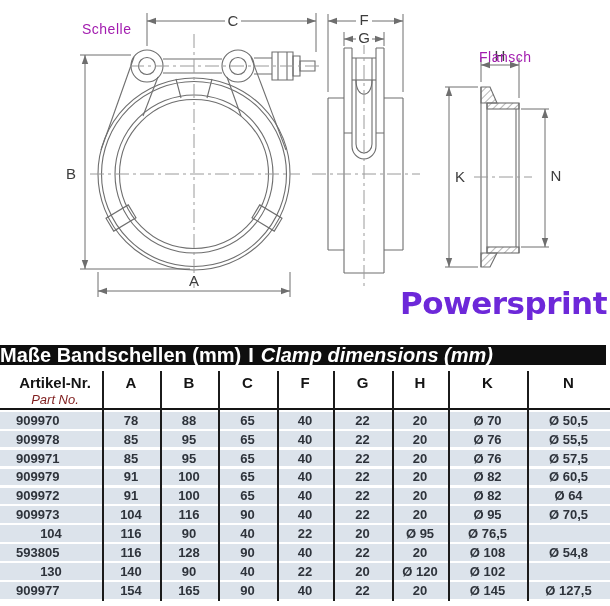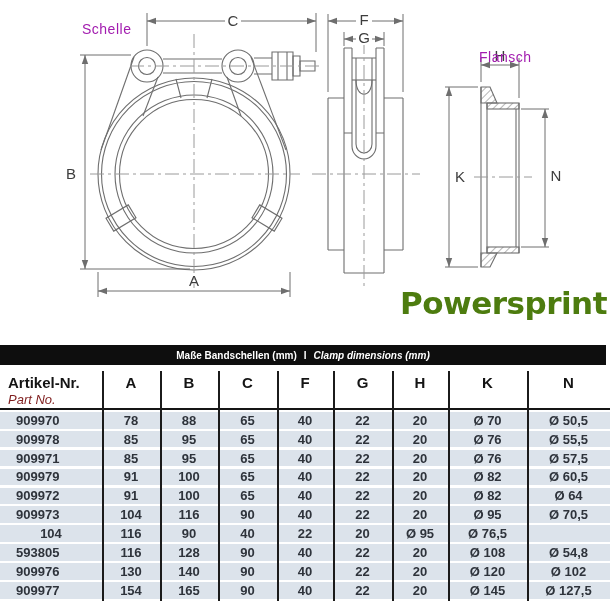--- a/index.html
+++ b/index.html
@@ -5,32 +5,32 @@
   html,body{margin:0;padding:0;background:#ffffff;}
   #sheet{position:relative;width:610px;height:606px;background:#ffffff;overflow:hidden;
          font-family:"Liberation Sans",sans-serif;}
   
   #drawing{position:absolute;top:0;left:0;width:610px;height:344px;}
   #drawing svg{position:absolute;top:0;left:0;}
   .dwg-label{position:absolute;font-size:14px;color:#a21caf;letter-spacing:0.5px;}
   #schelle-label{left:82px;top:21px;}
   #flansch-label{left:479px;top:21px;margin-top:28px;}
   #logo{position:absolute;top:285px;right:3px;font-size:31px;font-weight:bold;
-        letter-spacing:-0.5px;color:#4d7c0f;font-family:"DejaVu Sans",sans-serif;}
+        letter-spacing:-0.5px;color:#6d28d9;font-family:"DejaVu Sans",sans-serif;}
   
   #titlebar{position:absolute;top:345px;left:0px;width:606px;height:20px;background:#0e0e0e;
-            color:#ffffff;display:flex;align-items:center;justify-content:center;
-            font-size:10px;font-weight:bold;}
+            color:#ffffff;display:flex;align-items:center;
+            font-size:20px;font-weight:bold;}
   #titlebar .sep{margin:0 7px;font-style:normal;}
   #titlebar .en{font-style:italic;}
   #thead{position:absolute;top:371px;left:0;width:610px;height:37px;display:grid;
          grid-template-columns:102px 58px 58px 59px 56px 59px 56px 79px 83px;}
   #thead .hc{display:flex;align-items:flex-start;justify-content:center;padding-top:3px;
              font-size:15px;font-weight:bold;color:#141414;}
-  #thead .hc.part{flex-direction:column;align-items:flex-start;justify-content:flex-start;
+  #thead .hc.part{flex-direction:column;align-items:center;justify-content:flex-start;
                   padding-left:8px;}
   #thead .part-sub{font-size:13px;font-style:italic;font-weight:normal;color:#7f1d1d;margin-top:1px;}
   #hline{position:absolute;top:408px;left:0;width:610px;height:2px;background:#151515;}
   #rows{position:absolute;top:412px;left:0;width:610px;}
   .trow{display:grid;grid-template-columns:102px 58px 58px 59px 56px 59px 56px 79px 83px;
         height:16.5px;margin-bottom:2.4px;background:#dce3eb;}
   .trow .c{display:flex;align-items:center;justify-content:center;font-size:13px;
            font-weight:bold;color:#2e333b;white-space:nowrap;}
   .trow .c.part{justify-content:flex-start;padding-left:8px;margin-left:8px;}
   .vdiv{position:absolute;top:371px;width:1.5px;height:230px;background:#1b1b1b;}
@@ -267,21 +267,20 @@
       <div class="c">116</div>
       <div class="c">128</div>
       <div class="c">90</div>
       <div class="c">40</div>
       <div class="c">22</div>
       <div class="c">20</div>
       <div class="c">Ø 108</div>
       <div class="c">Ø 54,8</div>
     </div>
     <div class="trow">
-      <div class="c part">909976</div>
       <div class="c">130</div>
       <div class="c">140</div>
       <div class="c">90</div>
       <div class="c">40</div>
       <div class="c">22</div>
       <div class="c">20</div>
       <div class="c">Ø 120</div>
       <div class="c">Ø 102</div>
     </div>
     <div class="trow">

